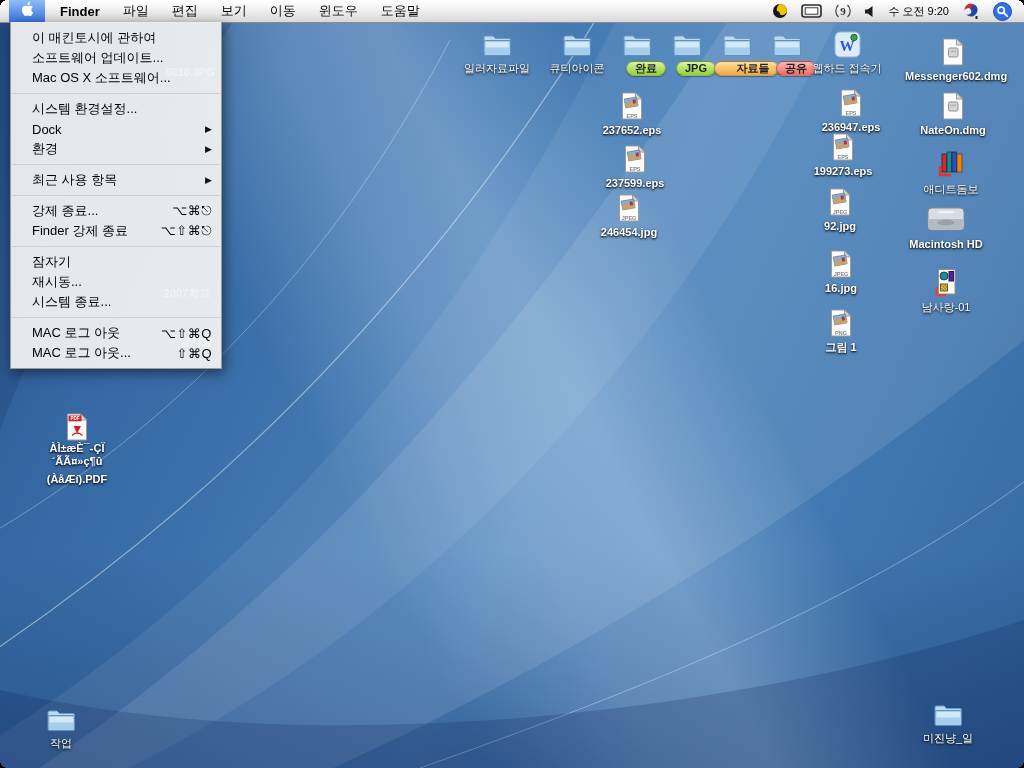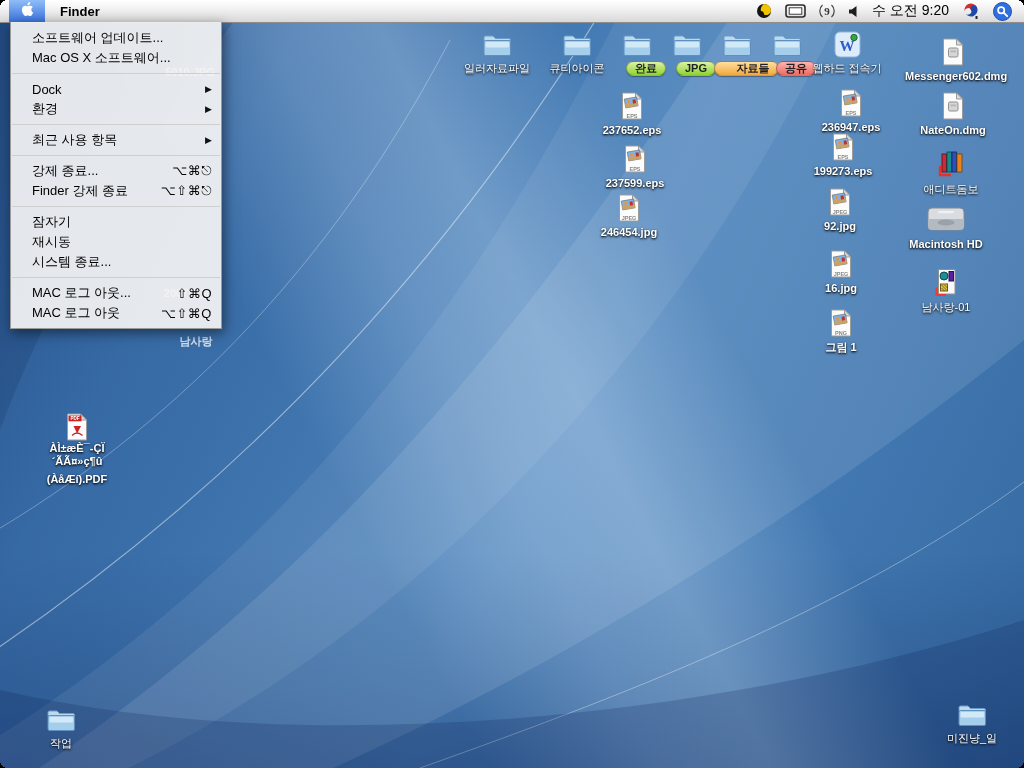--- a/index.html
+++ b/index.html
@@ -17,21 +17,21 @@
   .menubar{position:absolute;top:0;left:0;right:0;height:22px;z-index:40;
     background:linear-gradient(#ffffff,#f0f0f0 45%,#d8d8d8);
     border-bottom:1px solid #8d8d8d;display:flex;align-items:center;
     font-size:13px;color:#000;}
   .apple-btn{width:36px;height:22px;margin-left:9px;display:flex;align-items:center;justify-content:center;
     background:linear-gradient(#8fbdf8,#3a73dc);}
   .mb-app{font-weight:bold;margin-left:15px;}
   .mb-item{margin-left:23px;}
   .status{margin-left:auto;display:flex;align-items:center;gap:13px;padding-right:12px;}
   .status .sic{display:flex;align-items:center;}
-  .clock{font-size:14px;}
+  .clock{font-size:11px;}
   .corner{position:absolute;width:8px;height:8px;z-index:60;}
   .c-tl{top:0;left:0;background:radial-gradient(circle at 8px 8px, rgba(0,0,0,0) 8px, #000 8px);}
   .c-tr{top:0;right:0;background:radial-gradient(circle at 0 8px, rgba(0,0,0,0) 8px, #000 8px);}
   .c-bl{bottom:0;left:0;background:radial-gradient(circle at 8px 0, rgba(0,0,0,0) 8px, #000 8px);}
   .c-br{bottom:0;right:0;background:radial-gradient(circle at 0 0, rgba(0,0,0,0) 8px, #000 8px);}
   
   .amenu{position:absolute;left:10px;top:22px;width:210px;z-index:45;
     background:rgba(243,243,243,.93);border:1px solid #9a9a9a;border-top:none;
     box-shadow:2px 4px 12px rgba(0,0,0,.5);padding:6px 0 5px;}
   .mi{height:20px;display:flex;align-items:center;padding:0 9px 0 21px;
@@ -236,37 +236,38 @@
               <rect x="2.5" y="2.5" width="13" height="5.8" fill="#cc2222"></rect>
               <text x="9" y="7.2" font-size="4.6" fill="#fff" text-anchor="middle" font-weight="bold">PDF</text>
               <path d="M7.5 13 L15 13 L11.2 20.5 Z" fill="#cc2222"></path>
               <path d="M6 22.5 Q11 17.5 16.5 22.5" stroke="#cc2222" stroke-width="1.2" fill="none"></path>
             </svg></span><div class="dlabel lb-bold">ÀÌ±æÈ¯-ÇÏ´ÃÃ¤»ç¶û</div><div class="dlabel lb-bold" style="margin-top: 0px;">(ÀåÆí).PDF</div></div>
         <div class="dicon" style="left: 61px; top: 708px;"><span class="iwrap"><svg width="30" height="25" viewBox="0 0 30 25">
               <path d="M2 8 L2 4.5 Q2 3 3.5 3 L11 3 L13.5 5.5 L27 5.5 Q28.5 5.5 28.5 7 L28.5 8 Z" fill="#bcd9f0" stroke="#6d9cc4"></path>
               <rect x="2" y="7.5" width="26.5" height="15" rx="1.5" fill="#a5cdec" stroke="#5f90bd"></rect>
               <rect x="3.5" y="9" width="23.5" height="5.5" rx="1" fill="#d2e9f8"></rect>
             </svg></span><div class="dlabel">작업</div></div>
-        <div class="dicon" style="left: 972px; top: 703px; text-decoration: underline;"><span class="iwrap"><svg width="30" height="25" viewBox="0 0 30 25">
+        <div class="dicon" style="left: 948px; top: 703px; text-decoration: underline;"><span class="iwrap"><svg width="30" height="25" viewBox="0 0 30 25">
               <path d="M2 8 L2 4.5 Q2 3 3.5 3 L11 3 L13.5 5.5 L27 5.5 Q28.5 5.5 28.5 7 L28.5 8 Z" fill="#bcd9f0" stroke="#6d9cc4"></path>
               <rect x="2" y="7.5" width="26.5" height="15" rx="1.5" fill="#a5cdec" stroke="#5f90bd"></rect>
               <rect x="3.5" y="9" width="23.5" height="5.5" rx="1" fill="#d2e9f8"></rect>
             </svg></span><div class="dlabel">미진냥_일</div></div>
       </div>
   </div>
 
   <div class="menubar">
     <div class="apple-btn">
       <span>
         <svg width="15" height="17" viewBox="0 0 24 26">
             <path fill="#fff" d="M16.4 1.4c0 1.1-.5 2.3-1.2 3.1-.7.9-2 1.6-3 1.6-.1 0-.2 0-.3 0 0-.1 0-.2 0-.4 0-1.2.6-2.3 1.2-3 .8-.9 2.1-1.6 3.2-1.7 0 .1.1.3.1.4zm4.6 16.3c0 .1-.5 1.6-1.5 3.1-.9 1.3-1.9 2.7-3.4 2.7-1.5 0-1.9-.9-3.6-.9-1.7 0-2.3.9-3.7.9-1.4 0-2.3-1.3-3.4-2.8C4.1 18.9 3 16.1 3 13.4c0-4.3 2.8-6.5 5.6-6.5 1.4 0 2.7 1 3.6 1 .9 0 2.2-1 3.9-1 .6 0 2.9.1 4.4 2.2-.1.1-2.4 1.4-2.4 4.2 0 3.3 2.9 4.4 3 4.4z"></path>
           </svg>
       </span>
     </div>
     <span class="mb-app">Finder</span>
+    <span id="mb-menus"><span class="mb-item">파일</span><span class="mb-item">편집</span><span class="mb-item">보기</span><span class="mb-item">이동</span><span class="mb-item">윈도우</span><span class="mb-item">도움말</span></span>
     <div class="status">
       <span class="sic">
         <svg width="16" height="16" viewBox="0 0 16 16">
             <circle cx="8" cy="8" r="7" fill="#141414"></circle>
             <path d="M8 1 A7 7 0 0 1 15 8 A4.7 4.7 0 0 1 8 11.4 A3.1 3.1 0 0 0 4.9 8 A7 7 0 0 1 8 1 Z" fill="#f2c400"></path>
           </svg>
       </span>
       <span class="sic">
         <svg width="21" height="15" viewBox="0 0 21 15">
             <rect x="1" y="1" width="19" height="12" rx="2.5" fill="none" stroke="#2c2c2c" stroke-width="1.6"></rect>
@@ -300,26 +301,32 @@
             <circle cx="9.5" cy="9.5" r="9" fill="#2e6fe2" stroke="#1c4fae"></circle>
             <circle cx="8.2" cy="8.2" r="3.1" fill="none" stroke="#fff" stroke-width="1.7"></circle>
             <line x1="10.6" y1="10.6" x2="14.2" y2="14.2" stroke="#fff" stroke-width="1.9" stroke-linecap="round"></line>
           </svg>
       </span>
     </div>
   </div>
 
   <div class="amenu" id="apple-menu">
       <div class="mi">
+        <span class="lab">이 매킨토시에 관하여</span>
+      </div>
+      <div class="mi">
         <span class="lab">소프트웨어 업데이트...</span>
       </div>
       <div class="mi">
         <span class="lab">Mac OS X 소프트웨어...</span>
       </div>
       <div class="msep"></div>
+      <div class="mi">
+        <span class="lab">시스템 환경설정...</span>
+      </div>
       <div class="mi">
         <span class="lab">Dock</span>
         <span class="arr">▶</span>
       </div>
       <div class="mi">
         <span class="lab">환경</span>
         <span class="arr">▶</span>
       </div>
       <div class="msep"></div>
       <div class="mi">
@@ -333,33 +340,33 @@
       </div>
       <div class="mi">
         <span class="lab">Finder 강제 종료</span>
         <span class="sc">⌥⇧⌘⎋</span>
       </div>
       <div class="msep"></div>
       <div class="mi">
         <span class="lab">잠자기</span>
       </div>
       <div class="mi">
-        <span class="lab">재시동</span>
+        <span class="lab">재시동...</span>
       </div>
       <div class="mi">
         <span class="lab">시스템 종료...</span>
       </div>
       <div class="msep"></div>
+      <div class="mi">
+        <span class="lab">MAC 로그 아웃</span>
+        <span class="sc">⌥⇧⌘Q</span>
+      </div>
       <div class="mi">
         <span class="lab">MAC 로그 아웃...</span>
         <span class="sc">⇧⌘Q</span>
-      </div>
-      <div class="mi">
-        <span class="lab">MAC 로그 아웃</span>
-        <span class="sc">⌥⇧⌘Q</span>
       </div>
     </div>
 
   <div class="corner c-tl"></div>
   <div class="corner c-tr"></div>
   <div class="corner c-bl"></div>
   <div class="corner c-br"></div>
 </div>
 
 </body></html>

